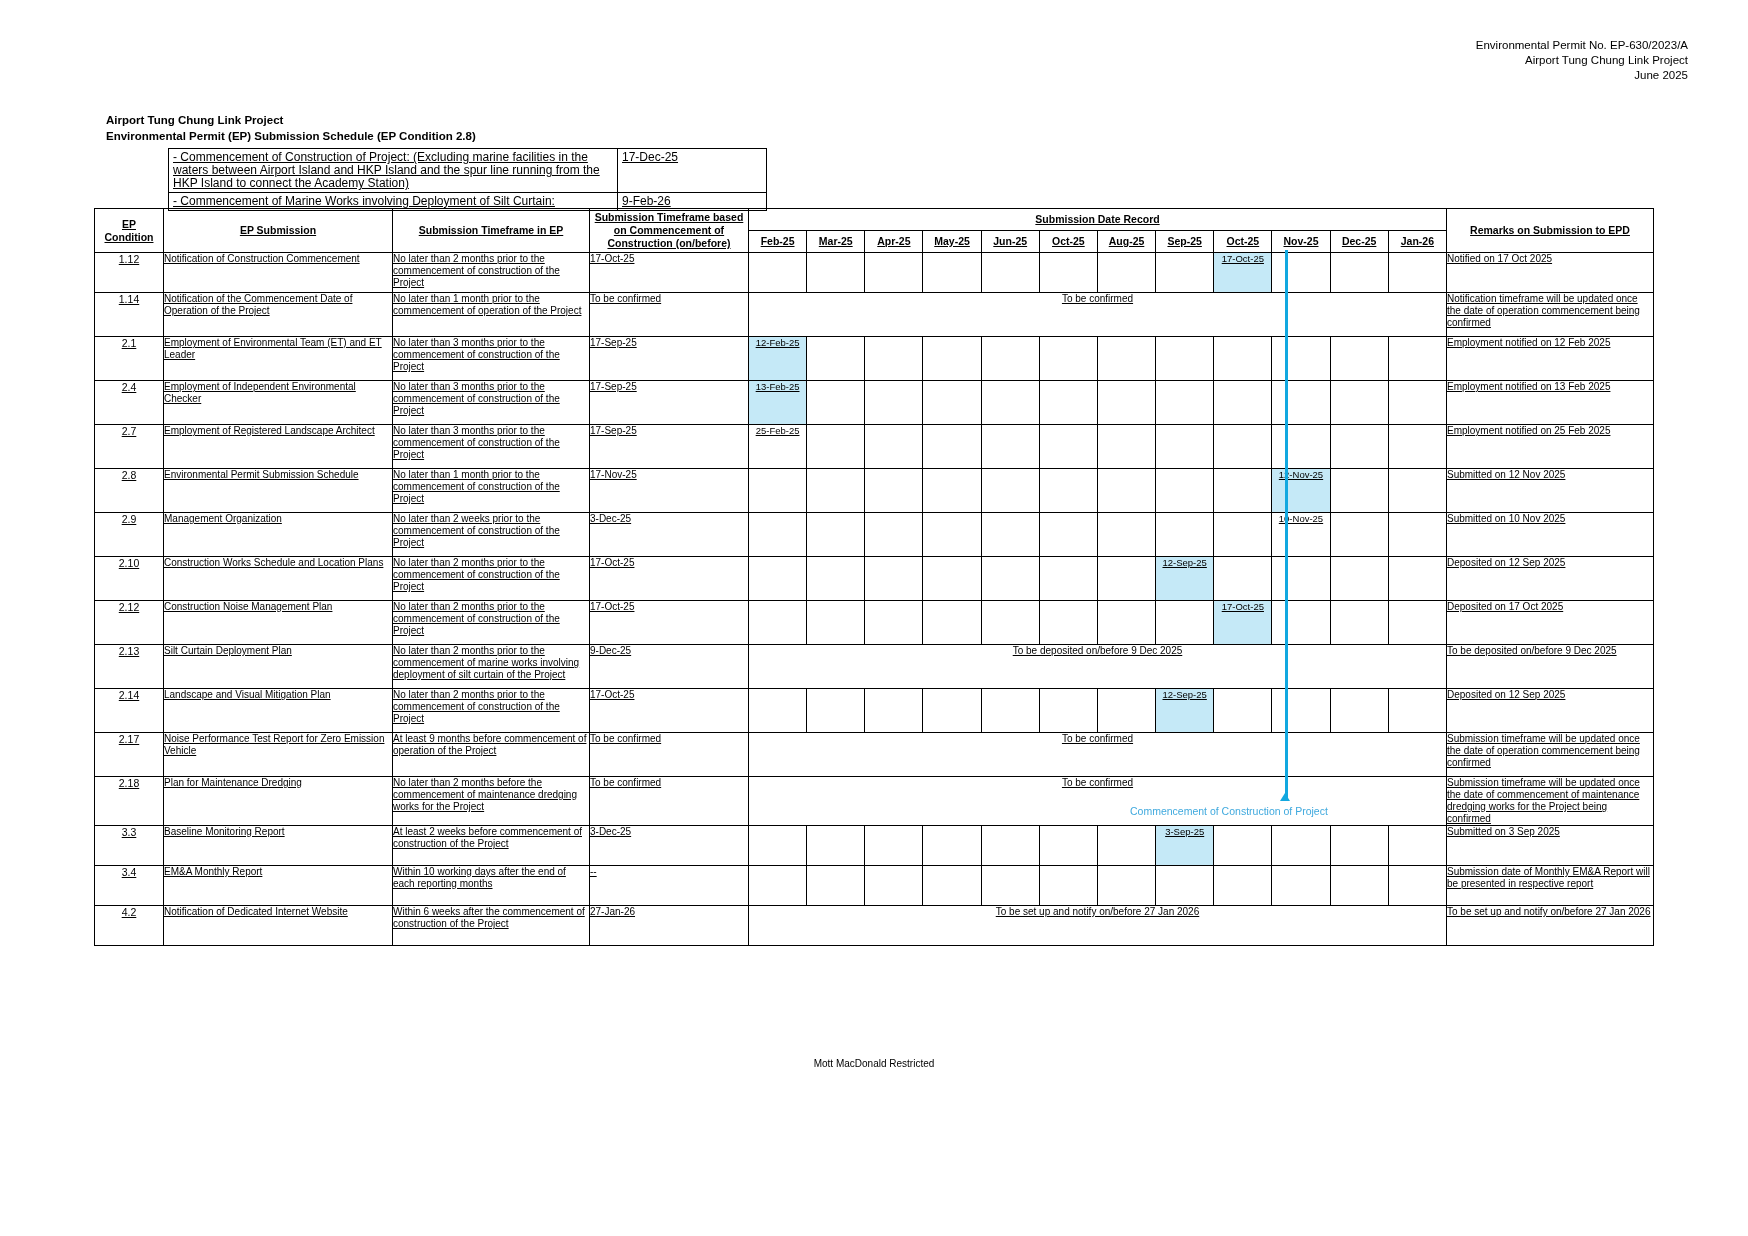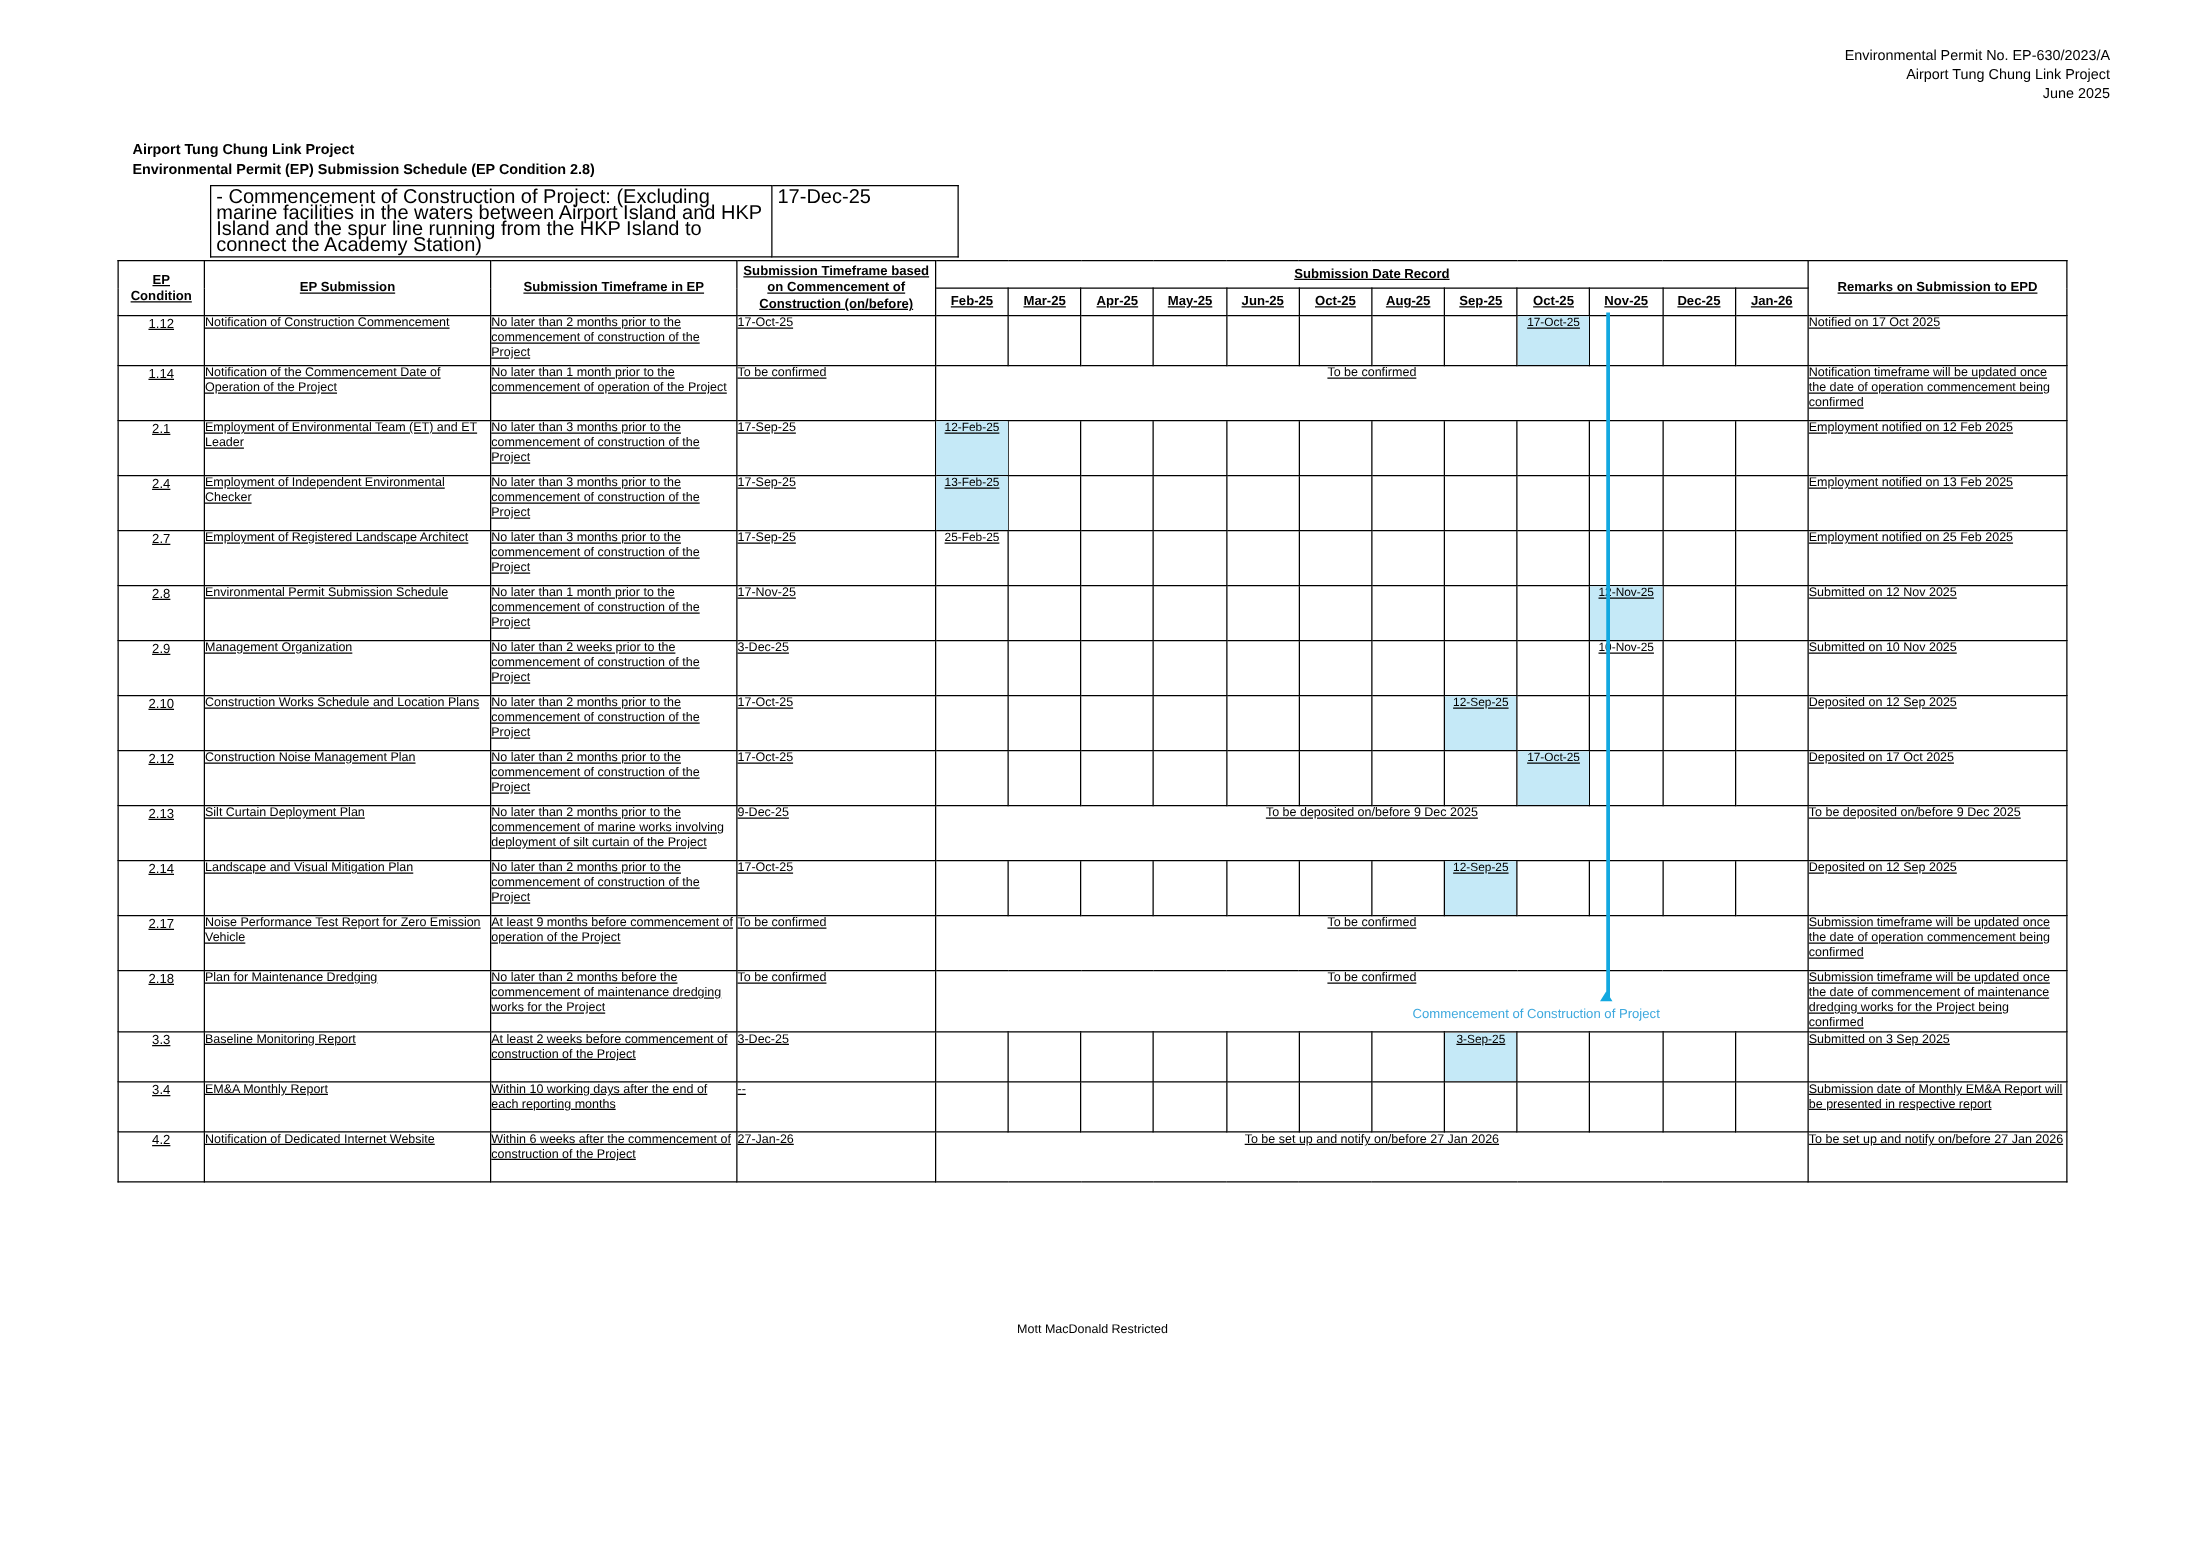--- a/index.html
+++ b/index.html
@@ -39,21 +39,22 @@
     font-size: 11.5px;
     font-weight: bold;
     line-height: 16px;
   }
   
   .comm-table {
     position: absolute;
     top: 148px;
     left: 168px;
     border-collapse: collapse;
-    font-size: 16px;
+    font-size: 12px;
+    text-decoration: underline;
   }
   .comm-table td {
     border: 1px solid #000;
     padding: 2px 4px;
     vertical-align: top;
     line-height: 13px;
   }
   .comm-table td.label { width: 440px; }
   .comm-table td.val { width: 140px; }
 
@@ -190,20 +191,24 @@
     <div>Airport Tung Chung Link Project</div>
     <div>Environmental Permit (EP) Submission Schedule (EP Condition 2.8)</div>
   </div>
 
   <table class="comm-table">
     <tbody>
       <tr>
         <td class="label">- Commencement of Construction of Project:
 (Excluding marine facilities in the waters between Airport Island and HKP Island and the spur line running from the HKP Island to connect the Academy Station)</td>
         <td class="val">17-Dec-25</td>
+      </tr>
+      <tr>
+        <td class="label">- Commencement of Marine Works involving Deployment of Silt Curtain:</td>
+        <td class="val">9-Feb-26</td>
       </tr>
     </tbody>
   </table>
 
   <div class="main-wrap">
     <table class="main">
       <thead>
         <tr>
           <th class="c-cond" rowspan="2">EP
 Condition</th>

